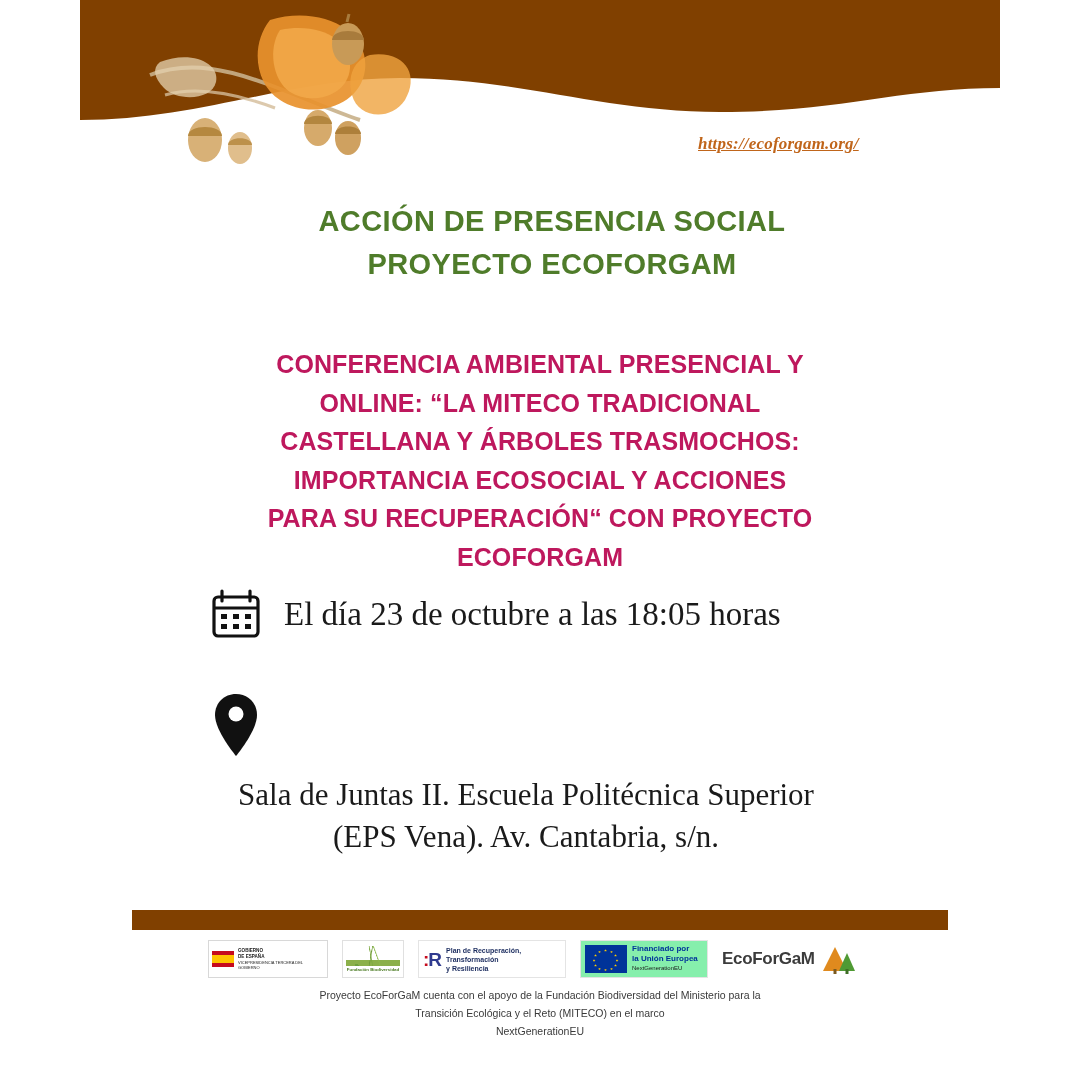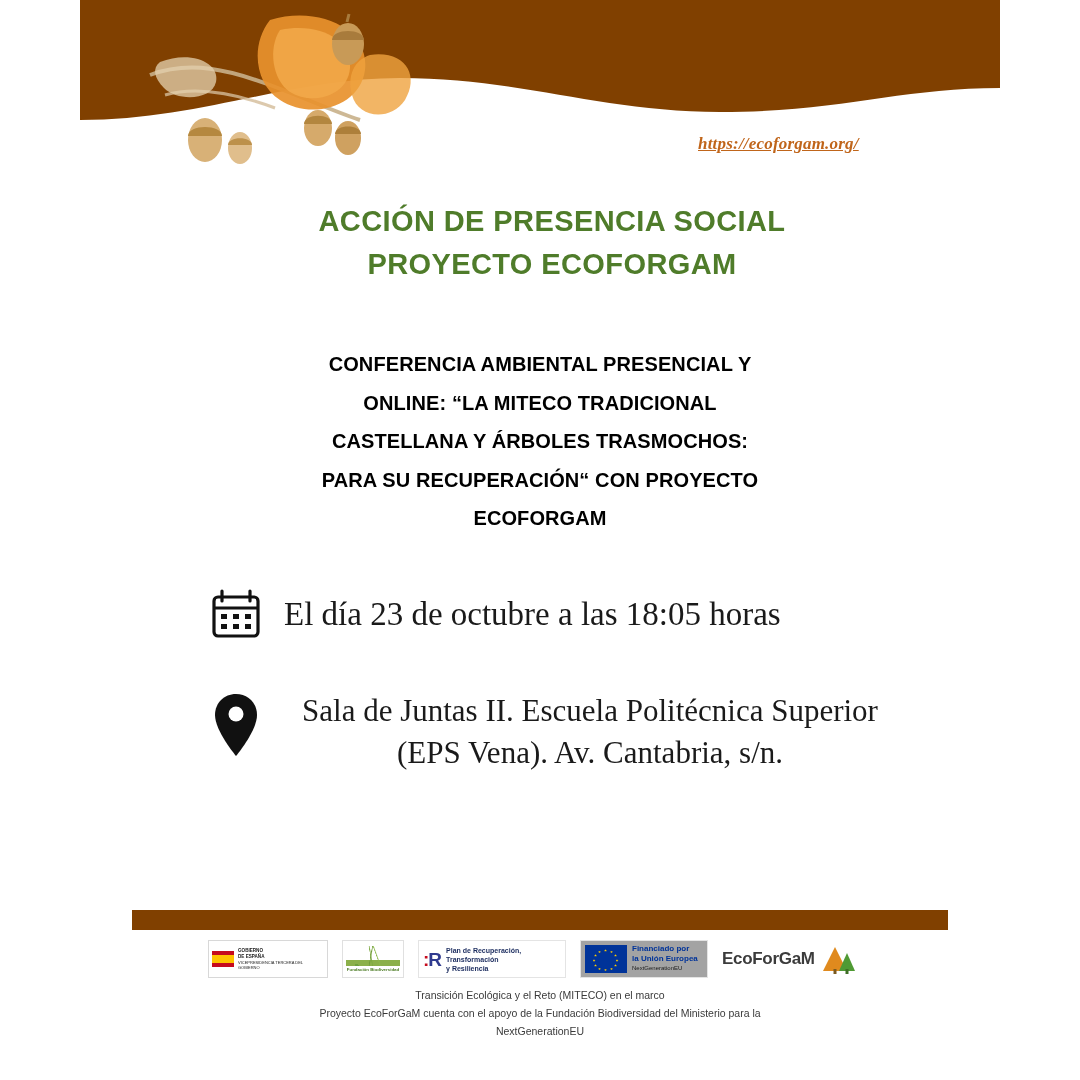--- a/index.html
+++ b/index.html
@@ -70,24 +70,24 @@
   .subtitle-block {
     position: absolute;
     top: 345px;
     left: 150px;
     width: 780px;
     text-align: center;
   }
   .subtitle-line {
     font-family: "Liberation Sans", sans-serif;
     font-weight: bold;
-    font-size: 20px;
+    font-size: 25px;
     line-height: 38.6px;
     letter-spacing: 0.1px;
-    color: #000000;
+    color: #be185d;
   }
 
   
   .info-date {
     position: absolute;
     top: 588px;
     left: 210px;
     display: flex;
     align-items: center;
     gap: 22px;
@@ -99,20 +99,21 @@
     white-space: nowrap;
   }
 
   .info-place {
     position: absolute;
     top: 690px;
     left: 212px;
     display: flex;
     align-items: flex-start;
     gap: 16px;
+    flex-direction: column;
   }
   .info-place .txt {
     font-family: "Liberation Serif", serif;
     font-size: 31px;
     line-height: 42px;
     color: #1a1a1a;
     width: 620px;
     text-align: center;
     margin-left: 4px;
   }
@@ -216,21 +217,21 @@
   .logo-prtr .txt {
     font-size: 7px;
     line-height: 9px;
     font-weight: bold;
     color: #1a2b5e;
   }
 
   
   .logo-eu {
     width: 128px;
-    background: #a3a3a3;
+    background: #86efac;
     border: 1px solid #e4e4e4;
     gap: 5px;
     padding: 2px 4px;
   }
   .eu-flag {
     width: 42px; height: 28px;
     background: #003399;
     position: relative;
     flex: none;
   }
@@ -328,20 +329,21 @@
 
 <div class="title-block">
   <div class="title-line">ACCIÓN DE PRESENCIA SOCIAL</div>
   <div class="title-line">PROYECTO ECOFORGAM</div>
 </div>
 
 <div class="subtitle-block">
   <div class="subtitle-line">CONFERENCIA AMBIENTAL PRESENCIAL Y</div>
   <div class="subtitle-line">ONLINE: “LA MITECO TRADICIONAL</div>
   <div class="subtitle-line">CASTELLANA Y ÁRBOLES TRASMOCHOS:</div>
+  <div class="subtitle-line">IMPORTANCIA ECOSOCIAL Y ACCIONES</div>
   <div class="subtitle-line">PARA SU RECUPERACIÓN“ CON PROYECTO</div>
   <div class="subtitle-line">ECOFORGAM</div>
 </div>
 
 <div class="info-date">
   <svg class="cal-icon" viewBox="0 0 52 52">
     <rect x="4" y="9" width="44" height="39" rx="4" fill="none" stroke="#111" stroke-width="3.2"></rect>
     <line x1="4" y1="20" x2="48" y2="20" stroke="#111" stroke-width="3.2"></line>
     <line x1="12" y1="3" x2="12" y2="13" stroke="#111" stroke-width="3.2" stroke-linecap="round"></line>
     <line x1="40" y1="3" x2="40" y2="13" stroke="#111" stroke-width="3.2" stroke-linecap="round"></line>
@@ -423,16 +425,16 @@
       <path d="M4 28 L16 4 L28 28 Z" fill="#E08A1E"></path>
       <path d="M20 28 L28 10 L36 28 Z" fill="#4F9A34"></path>
       <rect x="14.5" y="26" width="3" height="5" fill="#7a5a20"></rect>
       <rect x="26.5" y="26" width="3" height="5" fill="#3f6f26"></rect>
     </svg>
   </div>
 
 </div>
 
 <div class="footer-note">
+  <div>Proyecto EcoForGaM cuenta con el apoyo de la Fundación Biodiversidad del Ministerio para la</div>
   <div>Transición Ecológica y el Reto (MITECO) en el marco</div>
-  <div>Proyecto EcoForGaM cuenta con el apoyo de la Fundación Biodiversidad del Ministerio para la</div>
   <div>NextGenerationEU</div>
 </div>
 
 </body></html>

